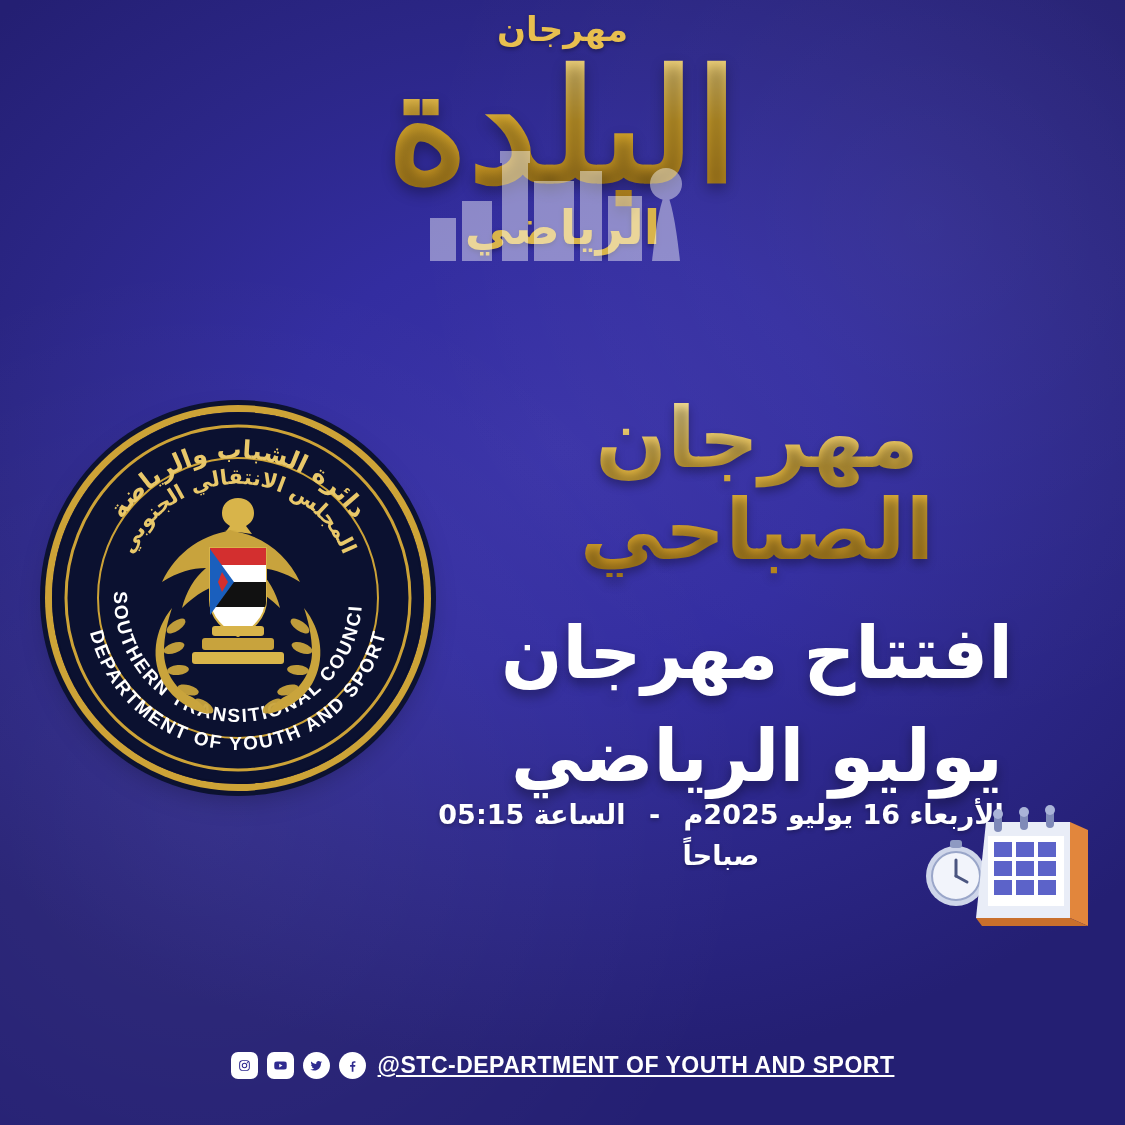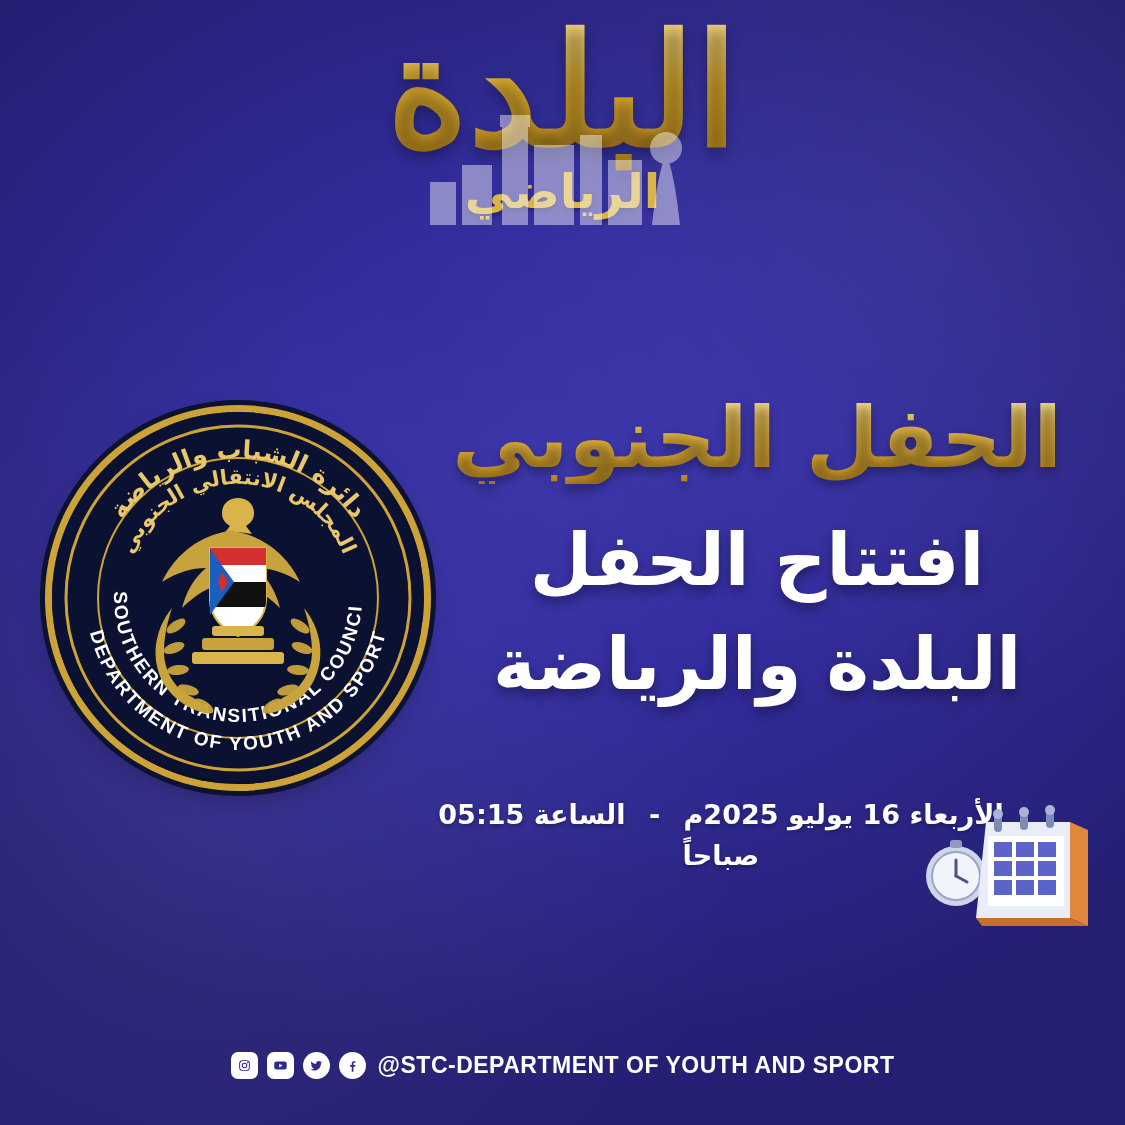--- a/index.html
+++ b/index.html
@@ -155,20 +155,21 @@
     position: absolute;
     bottom: 46px;
     left: 0;
     width: 100%;
     display: flex;
     flex-direction: row-reverse;
     align-items: center;
     justify-content: center;
     gap: 12px;
     z-index: 3;
+    text-decoration: underline;
   }
   .social-icons { display: flex; gap: 9px; }
   .social-icons .ico {
     width: 27px; height: 27px; border-radius: 50%;
     background: #ffffff;
     display: flex; align-items: center; justify-content: center;
   }
   .social-icons .ico.rounded-sq { border-radius: 7px; }
   .social-icons .ico svg { width: 15px; height: 15px; fill: #2e2a8f; }
   .handle {
@@ -179,20 +180,21 @@
     letter-spacing: 0.5px;
     color: #ffffff;
   }
 </style>
 </head>
 <body>
 
 <div class="poster">
 
   <div class="festival-logo">
+    <div class="fl-small-top">مهرجان</div>
     <div style="position:relative; display:inline-block;">
       <svg class="fl-skyline" viewBox="0 0 420 135" aria-hidden="true">
         <g fill="#ffffff" opacity="0.8">
           <rect x="150" y="35" width="26" height="100"></rect>
           <rect x="148" y="25" width="30" height="12"></rect>
           <rect x="182" y="55" width="40" height="80"></rect>
           <rect x="228" y="45" width="22" height="90"></rect>
           <rect x="256" y="70" width="34" height="65"></rect>
           <path d="M300 135 q6-55 14-70 q8 15 14 70 z"></path>
           <circle cx="314" cy="58" r="16"></circle>
@@ -263,23 +265,23 @@
           <ellipse cx="250" cy="236" rx="11" ry="5" transform="rotate(20 250 236)"></ellipse>
           <ellipse cx="246" cy="258" rx="11" ry="5" transform="rotate(5 246 258)"></ellipse>
           <ellipse cx="236" cy="278" rx="11" ry="5" transform="rotate(-15 236 278)"></ellipse>
           <ellipse cx="220" cy="294" rx="11" ry="5" transform="rotate(-35 220 294)"></ellipse>
         </g>
       </g>
     </svg>
   </div>
 
   <div class="headline-block">
-    <div class="headline-gold">الحفل الجنوبي</div>
-    <div class="headline-white">افتتاح الحفل</div>
-    <div class="headline-white" style="margin-top:6px;">البلدة والرياضة</div>
+    <div class="headline-gold">مهرجان الصباحي</div>
+    <div class="headline-white">افتتاح مهرجان</div>
+    <div class="headline-white" style="margin-top:6px;">يوليو الرياضي</div>
   </div>
 
   <div class="info-block">
     <div class="info-line">
       <span>الأربعاء 16 يوليو 2025م</span>
       <span class="info-sep">-</span>
       <span>الساعة 05:15 صباحاً</span>
     </div>
   </div>
 

